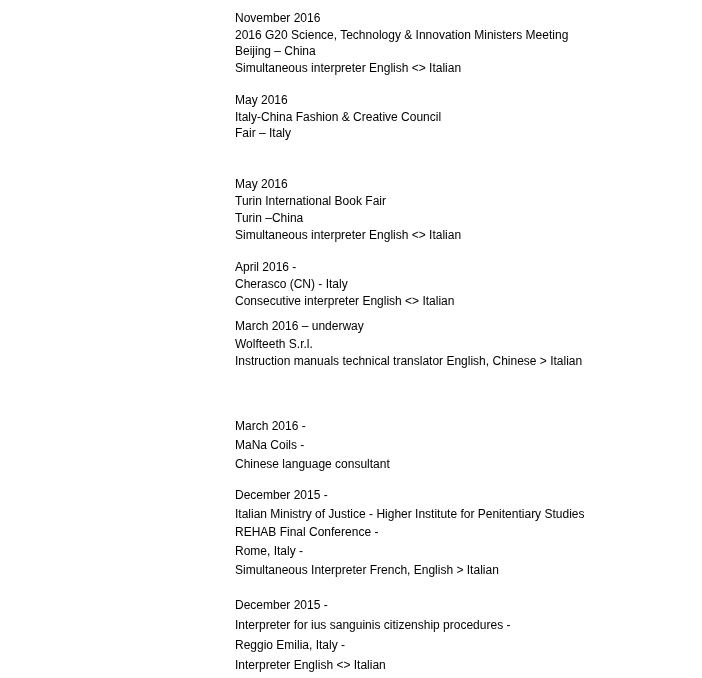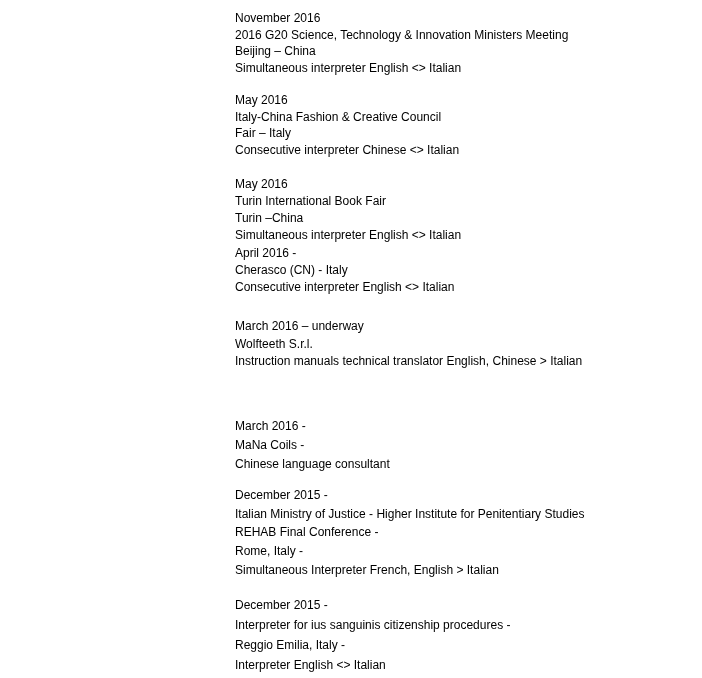--- a/index.html
+++ b/index.html
@@ -28,21 +28,21 @@
     white-space: nowrap;
     margin-left: 40px;
   }
   .entry-line {
     display: block;
   }
   
   .entry-1 { top: 10px;  line-height: 16.6px; }
   .entry-2 { top: 92px;  line-height: 16.6px; }
   .entry-3 { top: 176px; line-height: 17px;   }
-  .entry-4 { top: 245px; line-height: 17px;   }
+  .entry-4 { top: 259px; line-height: 17px;   }
   .entry-5 { top: 318px; line-height: 17.6px; }
   .entry-6 { top: 417px; line-height: 18.9px; }
   .entry-7 { top: 486px; line-height: 18.7px; }
   .entry-8 { top: 595px; line-height: 20px;   }
 </style>
 </head>
 <body>
 
 <div class="doc-page">
 
@@ -50,21 +50,20 @@
     <span class="entry-line">November 2016</span>
     <span class="entry-line">2016 G20 Science, Technology &amp; Innovation Ministers Meeting</span>
     <span class="entry-line">Beijing – China</span>
     <span class="entry-line">Simultaneous interpreter English &lt;&gt; Italian</span>
   </div>
 
   <div class="entry entry-2">
     <span class="entry-line">May 2016</span>
     <span class="entry-line">Italy-China Fashion &amp; Creative Council</span>
     <span class="entry-line">Fair – Italy</span>
-    <span class="entry-line">Consecutive interpreter Chinese &lt;&gt; Italian</span>
   </div>
 
   <div class="entry entry-3">
     <span class="entry-line">May 2016</span>
     <span class="entry-line">Turin International Book Fair</span>
     <span class="entry-line">Turin –China</span>
     <span class="entry-line">Simultaneous interpreter English &lt;&gt; Italian</span>
   </div>
 
   <div class="entry entry-4">

